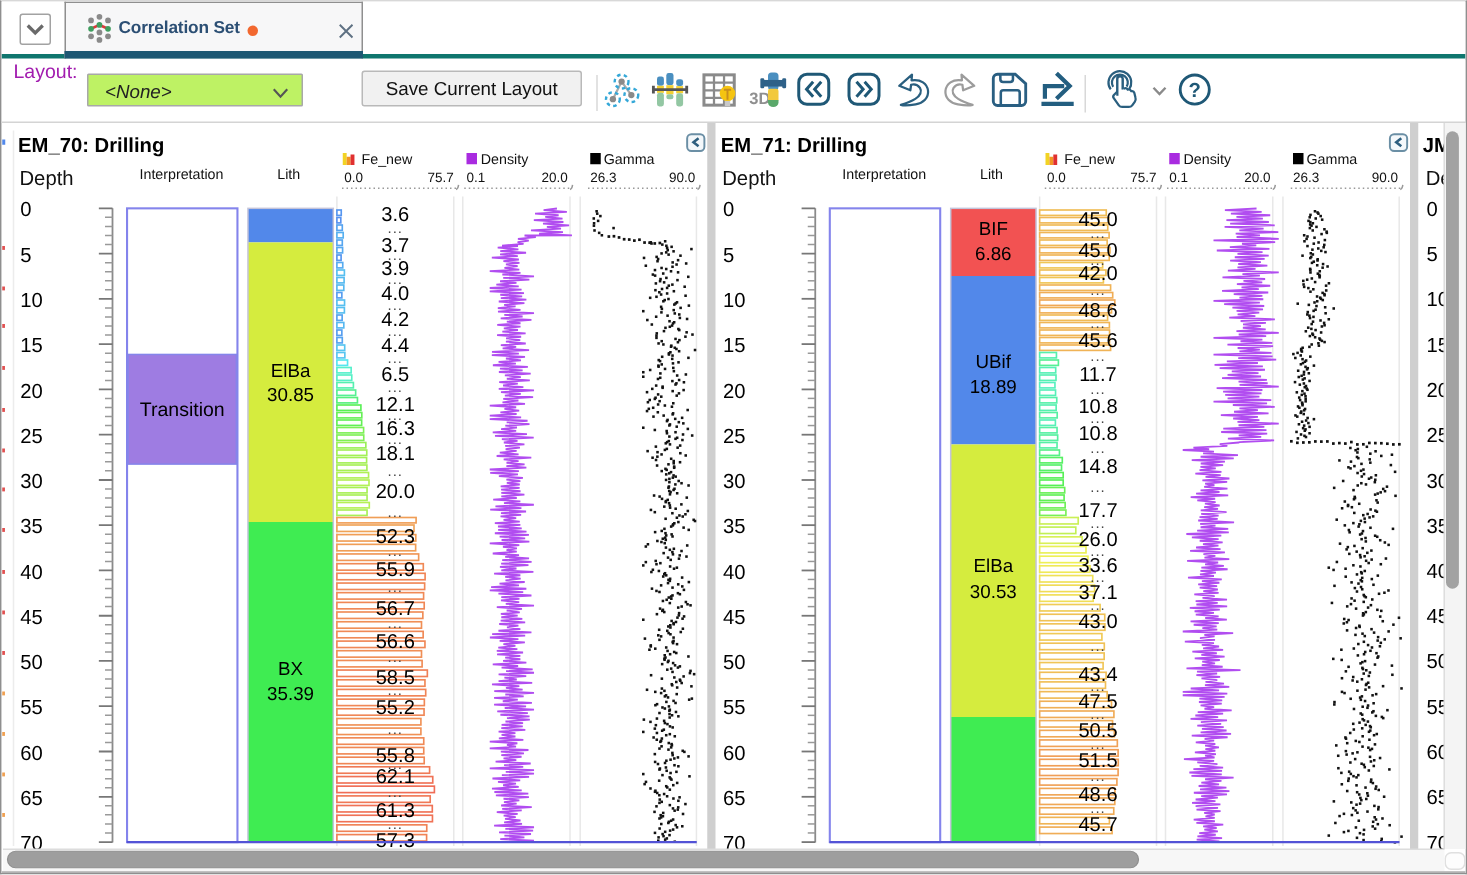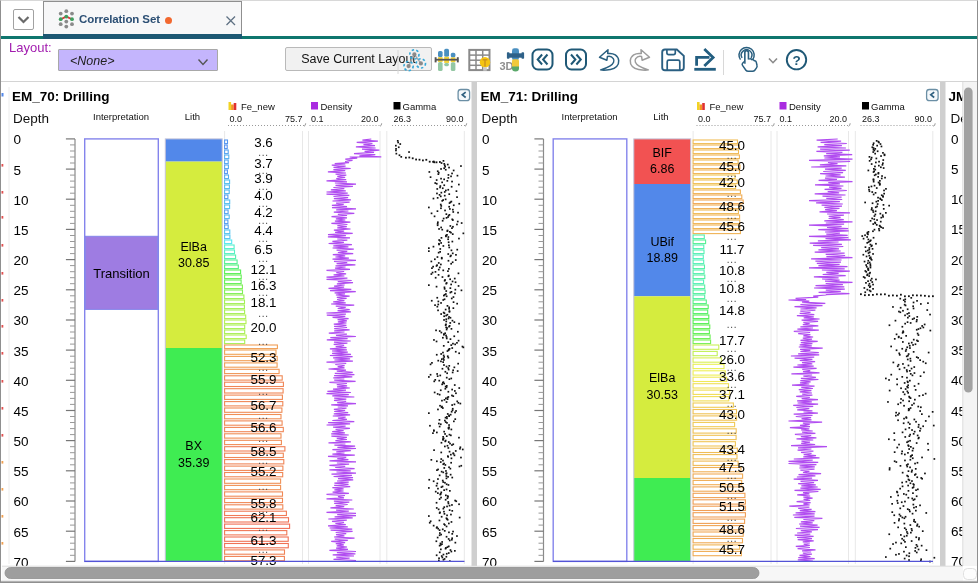--- a/index.html
+++ b/index.html
@@ -4,23 +4,23 @@
 html,body { width:978px; height:583px; font-family:"Liberation Sans", sans-serif; background:#fff; }
 #win { position:relative; width:978px; height:583px; border:1px solid #8f8f8f; border-top-color:#d8d8d8; overflow:hidden; background:#fff; }
 #tabbar { position:absolute; left:0; top:0; width:976px; height:38px; background:#fff; border-bottom:3px solid #0f766e; }
 #ddbtn { position:absolute; left:12px; top:8px; width:21px; height:21px; border:1px solid #a2a2a2; border-radius:2px; }
 #tab { position:absolute; left:42px; top:0; width:199px; height:38px; background:#f7f7f8; border:1px solid #8f8f8f; border-bottom:none; }
 #tabuline { position:absolute; left:-1px; bottom:0; width:199px; height:5px; background:#1d5873; }
 #tabtext { position:absolute; left:35px; top:11px; font-size:11.5px; font-weight:bold; color:#2c4f74; letter-spacing:-0.1px; }
 #tabdot { position:absolute; left:121px; top:15px; width:7px; height:7px; border-radius:50%; background:#f2682f; }
 #toolbar { position:absolute; left:0; top:39px; width:976px; height:42px; background:#fff; border-bottom:1px solid #d4d4d4; }
 #laylab { position:absolute; left:8px; top:0; font-size:13px; color:#a21caf; }
-#laysel { position:absolute; left:57px; top:9px; width:160px; height:22px; border:1px solid #a8a8a8; border-radius:1px; background:#c4b5fd; }
+#laysel { position:absolute; left:57px; top:9px; width:144px; height:22px; border:1px solid #a8a8a8; border-radius:1px; background:#bef264; }
 #layseltext { position:absolute; left:11px; top:3.5px; font-size:12.5px; font-style:italic; color:#222; }
-#savebtn { position:absolute; left:240px; top:7px; width:147px; height:24px; background:#f1f1f1; border:1px solid #b9b9b9; border-radius:2px; font-size:12.5px; color:#111; text-align:center; line-height:22px;margin-left:44px; }
+#savebtn { position:absolute; left:240px; top:7px; width:147px; height:24px; background:#f1f1f1; border:1px solid #b9b9b9; border-radius:2px; font-size:12.5px; color:#111; text-align:center; line-height:22px; }
 </style></head>
 <body>
 <div id="win">
   <div id="tabbar">
     <div id="ddbtn"><svg width="19" height="19">
           <path d="M4.5 7 L9.5 12 L14.5 7" fill="none" stroke="#6a6a6a" stroke-width="2.2"></path>
         </svg></div>
     <div id="tab">
       <svg width="17" height="21" style="position:absolute;left:14px;top:6px">
           <path d="M2.7 11.2 L8.3 8.6 L14 11.2" fill="none" stroke="#d93a3a" stroke-width="1.8"></path>

